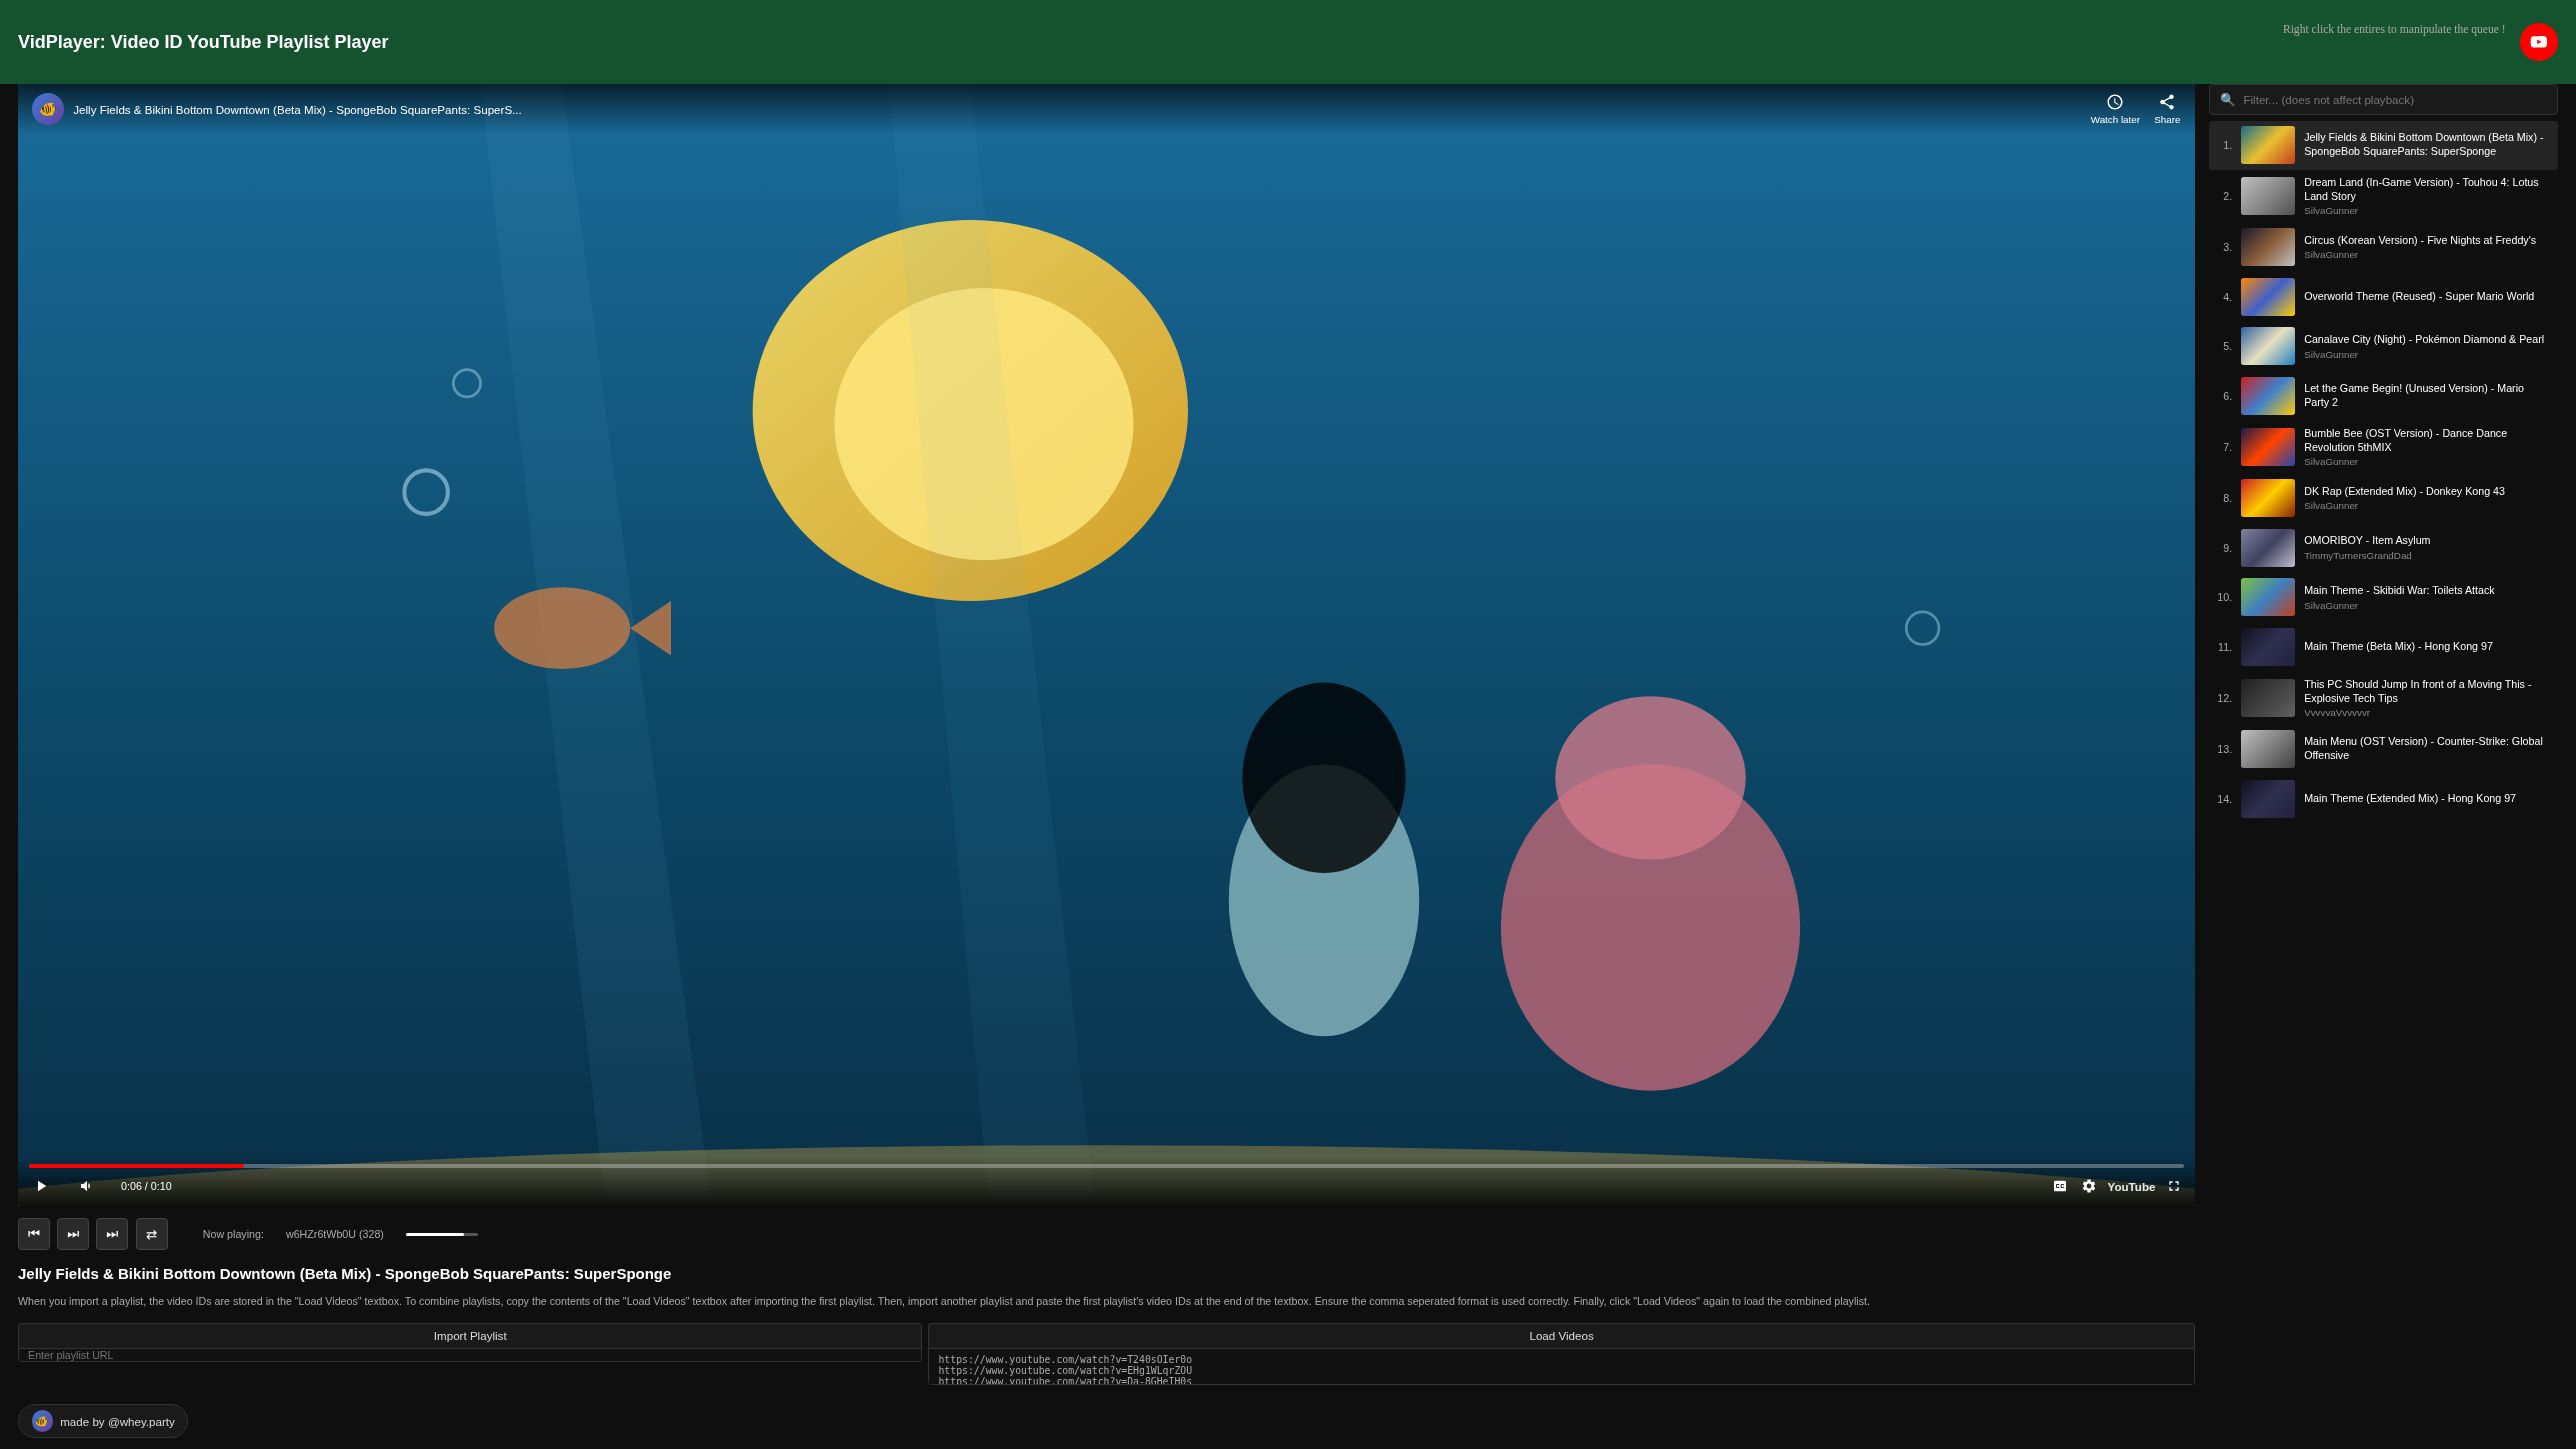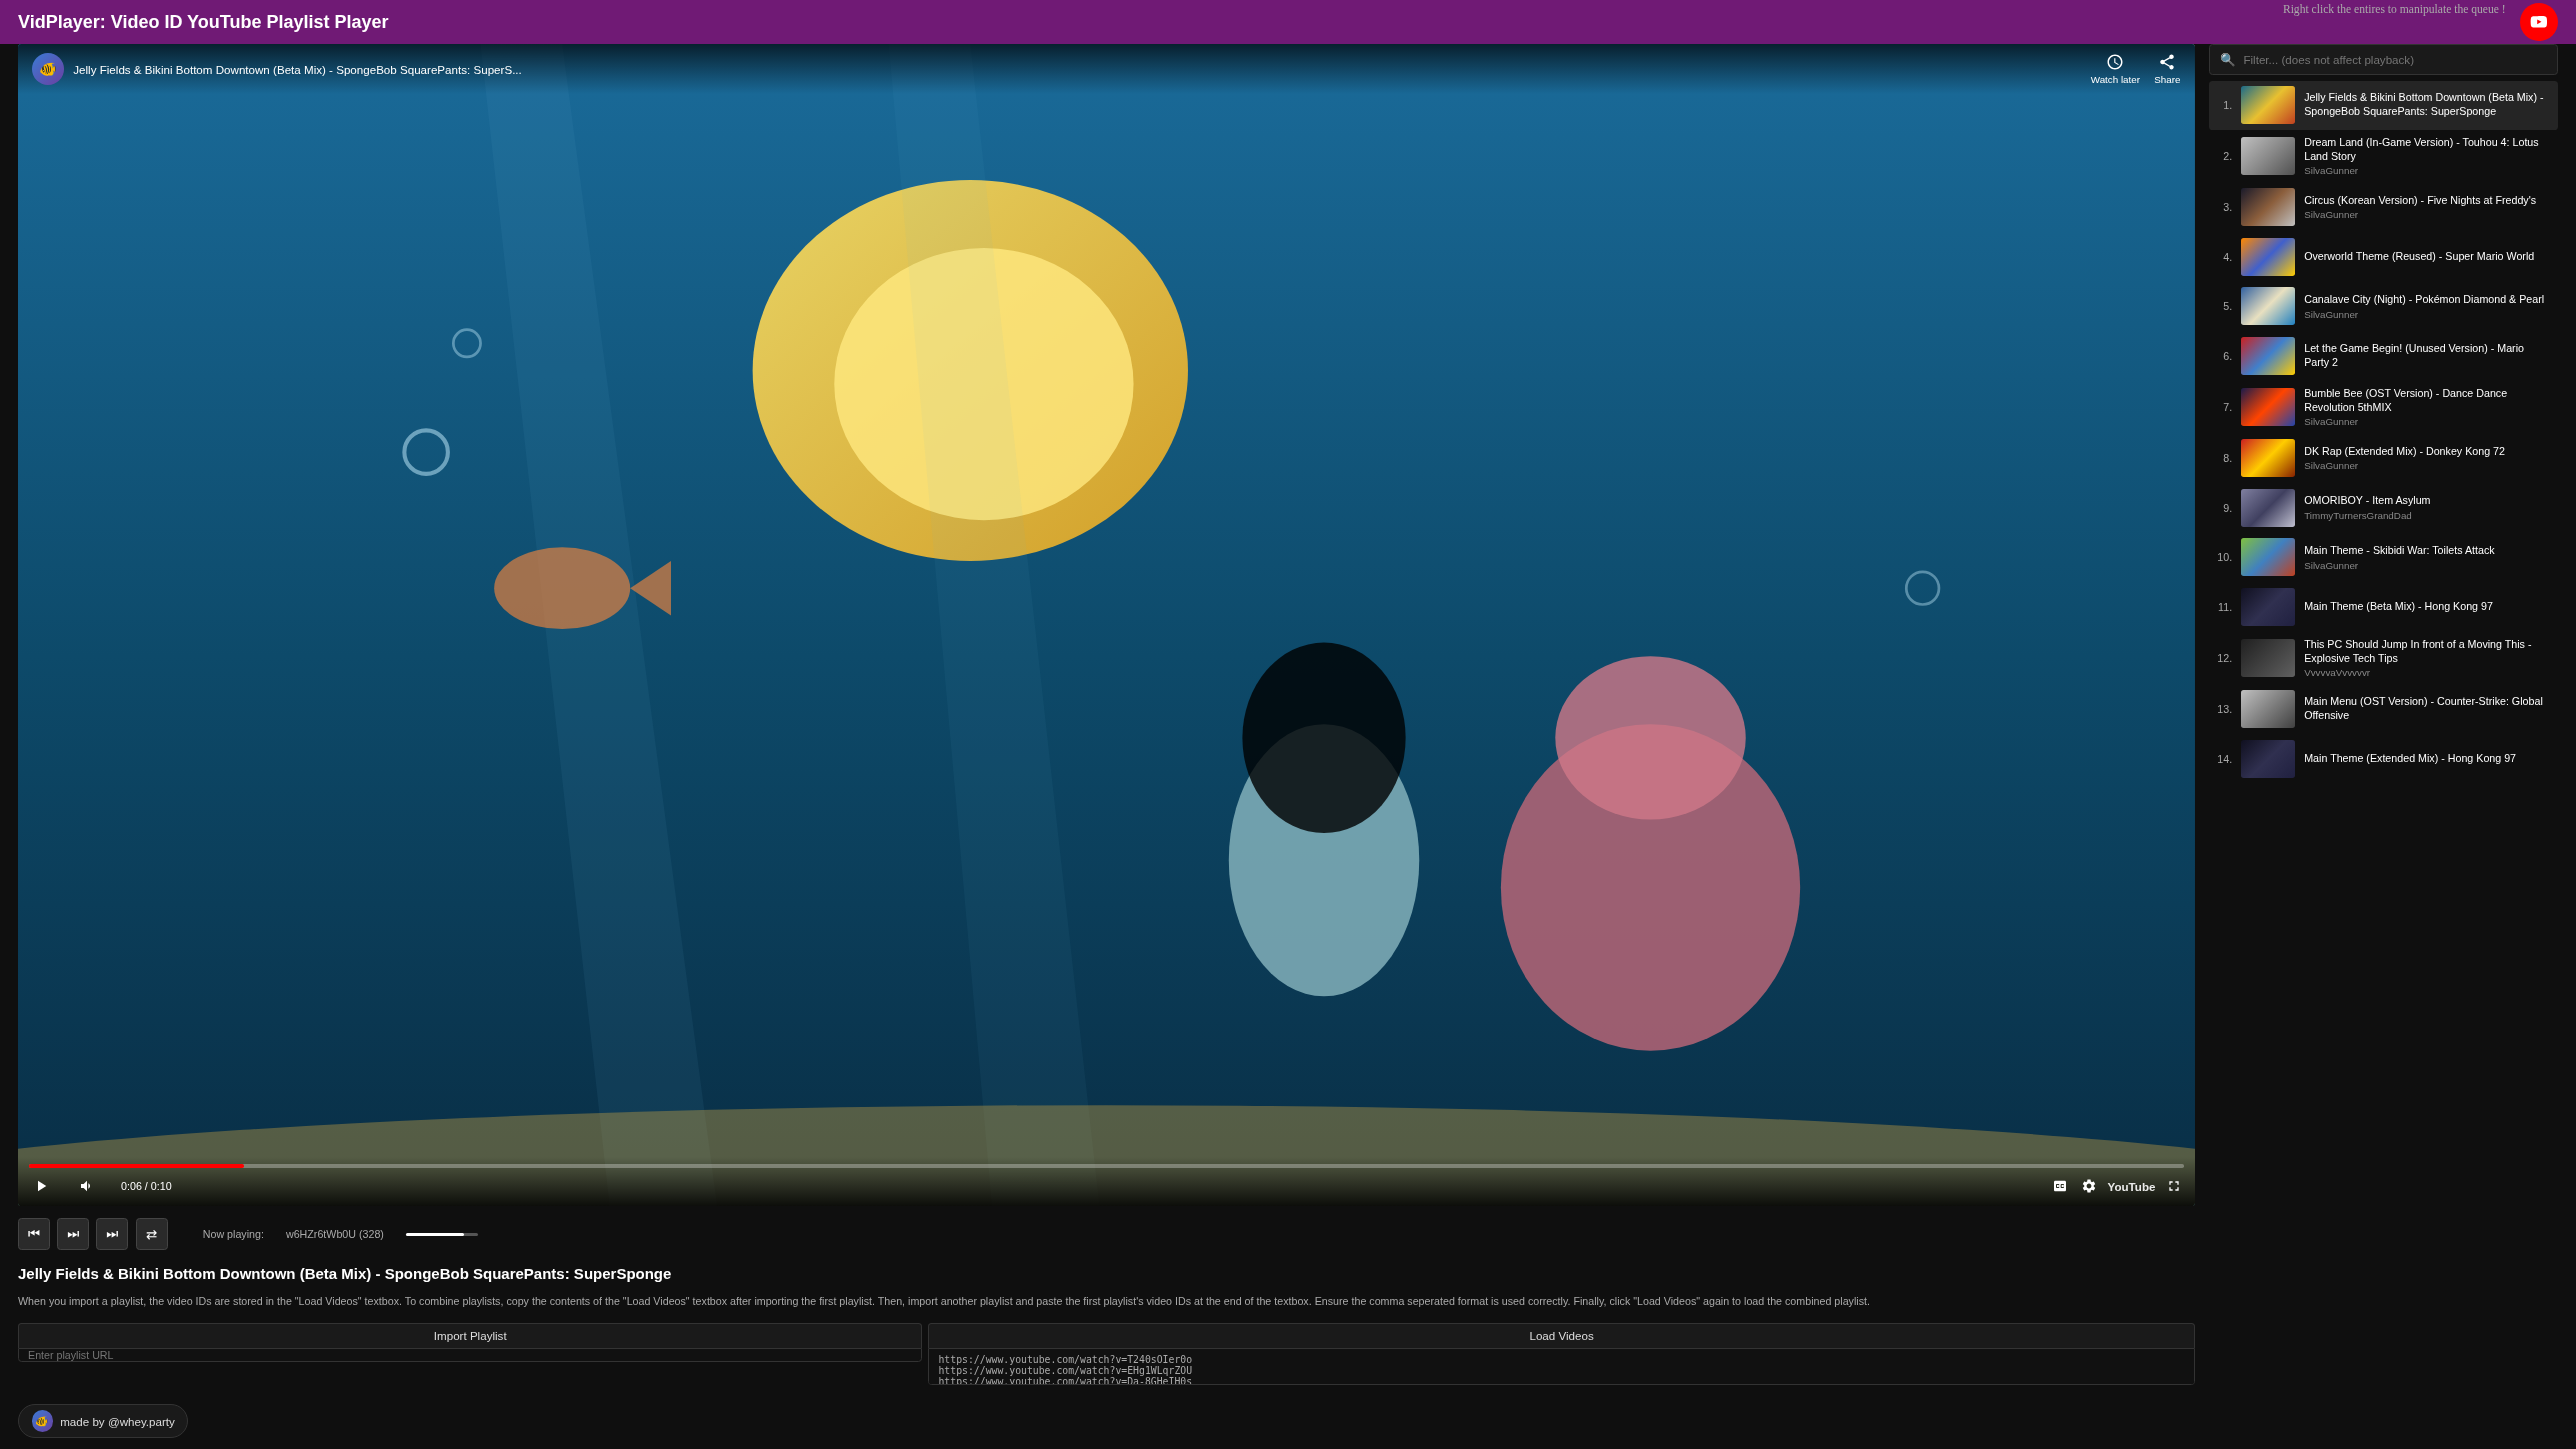--- a/index.html
+++ b/index.html
@@ -14,22 +14,22 @@
     #app {
       display: flex;
       flex-direction: column;
       height: 100vh;
     }
     
     #header {
       display: flex;
       align-items: center;
       justify-content: space-between;
-      padding: 3px 18px;
-      background: #701a75;
+      padding: 23px 18px;
+      background: #14532d;
     }
     #header-title {
       font-size: 18px;
       font-weight: bold;
       color: #fff;
     }
     #header-right {
       display: flex;
       gap: 14.3px;
       font-family: Liberation Serif, serif;
@@ -674,21 +674,21 @@
       <div class="item-thumb thumb-7"></div>
       <div class="item-info">
         <div class="item-title">Bumble Bee (OST Version) - Dance Dance Revolution 5thMIX</div>
         <div class="item-channel">SilvaGunner</div>
       </div>
     </div>
           <div class="playlist-item">
       <span class="item-num">8.</span>
       <div class="item-thumb thumb-8"></div>
       <div class="item-info">
-        <div class="item-title">DK Rap (Extended Mix) - Donkey Kong 72</div>
+        <div class="item-title">DK Rap (Extended Mix) - Donkey Kong 43</div>
         <div class="item-channel">SilvaGunner</div>
       </div>
     </div>
           <div class="playlist-item">
       <span class="item-num">9.</span>
       <div class="item-thumb thumb-9"></div>
       <div class="item-info">
         <div class="item-title">OMORIBOY - Item Asylum</div>
         <div class="item-channel">TimmyTurnersGrandDad</div>
       </div>

